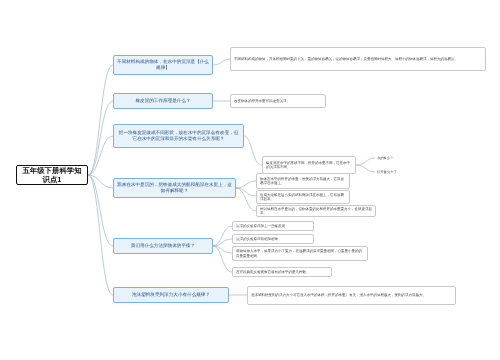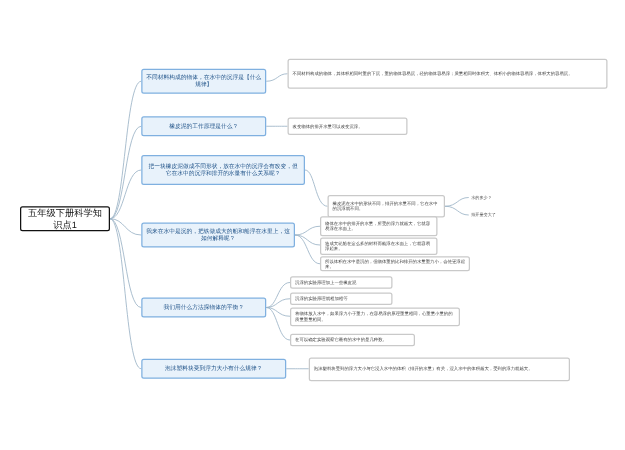--- a/index.html
+++ b/index.html
@@ -29,21 +29,21 @@
     text-align: center;
     line-height: 1.22;
     word-break: break-all;
   }
   .root {
     background: #ffffff;
     border: 1px solid #111111;
     border-radius: 2px;
     color: #111111;
     font-size: 7.4px;
-    font-weight: normal;
+    font-weight: bold;
     padding: 3px 4px;
   }
   .lvl1 {
     background: #e8f2fb;
     border: 1px solid #7fb0e0;
     border-radius: 2px;
     color: #1b4f86;
     font-size: 4.6px;
     padding: 2px 3px;
   }

